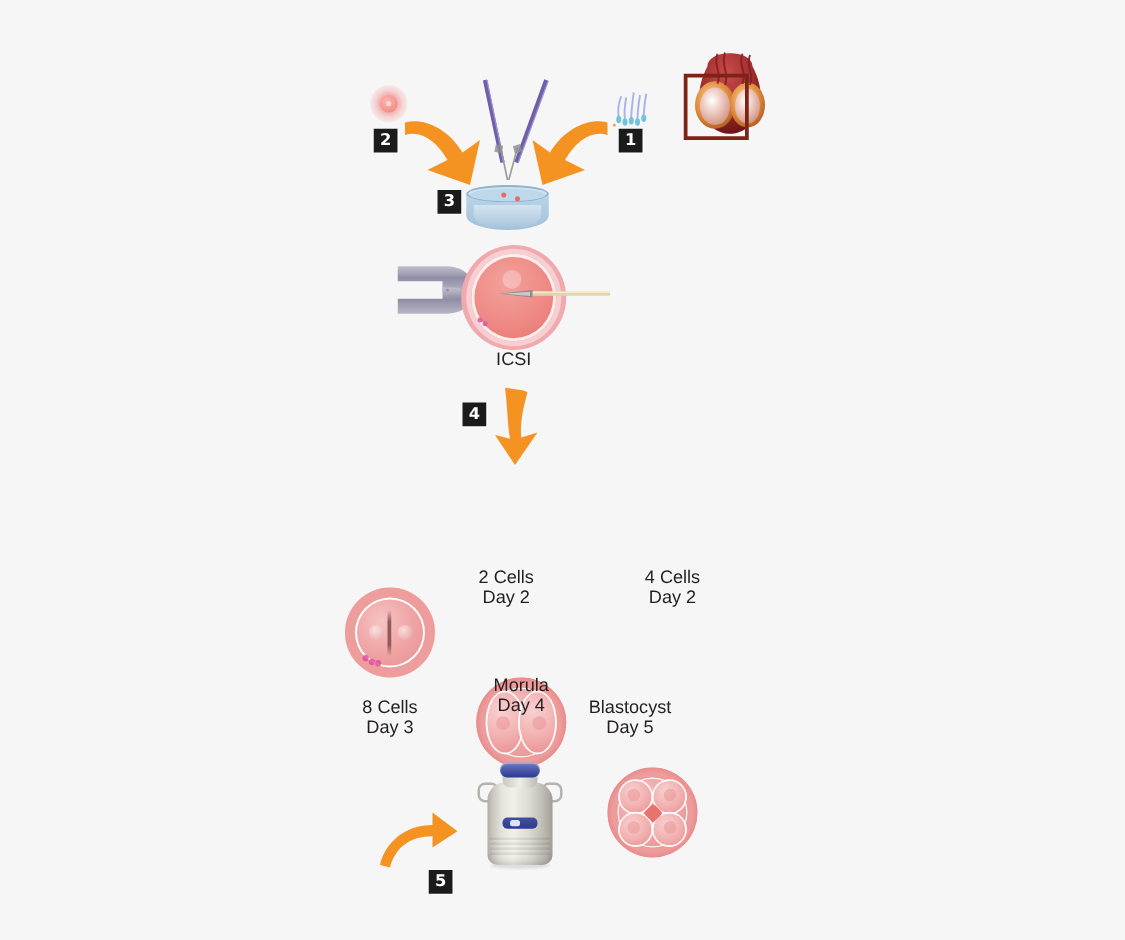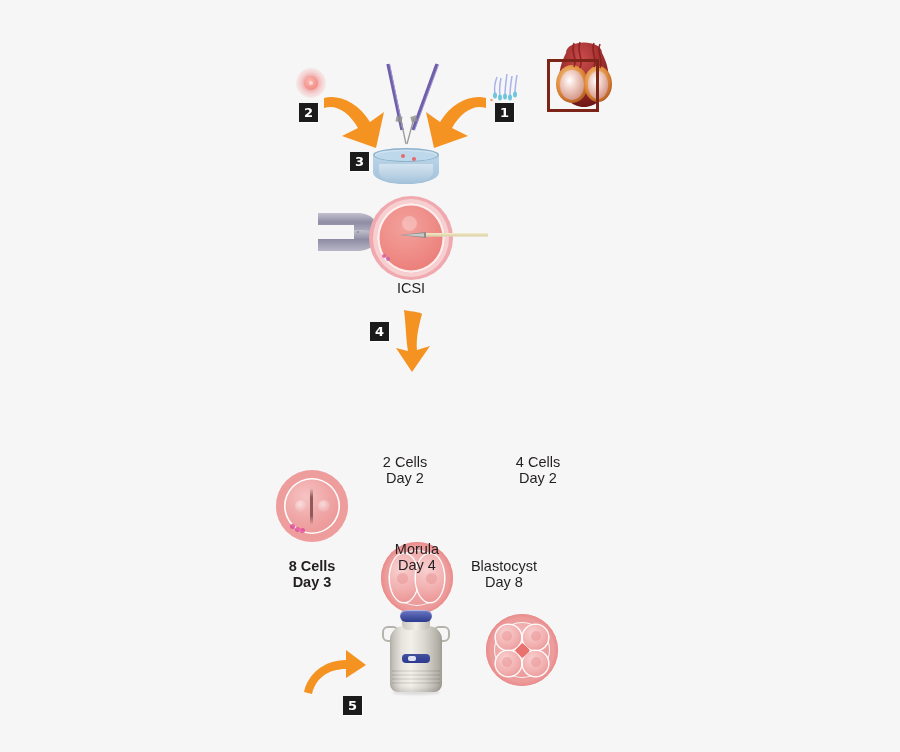--- a/index.html
+++ b/index.html
@@ -346,33 +346,33 @@
     <div class="blob-dot" style="left:45px;top:17px;width:10px;height:10px;"></div>
     <div class="blob-dot" style="left:16px;top:43px;width:10px;height:10px;"></div>
     <div class="blob-dot" style="left:45px;top:43px;width:10px;height:10px;"></div>
     <div style="position:absolute;left:31px;top:31px;width:11px;height:11px;background:#e8726d;transform:rotate(45deg);border-radius:2px;"></div>
   </div>
   <div class="abs lbl" style="left:482px;top:455px;width:112px;">
     <span>4 Cells</span>
     <span class="l2">Day 2</span>
   </div>
 
-  <div class="abs lbl" style="left:256px;top:559px;width:112px;font-weight:bold;">
+  <div class="abs lbl" style="left:256px;top:559px;width:112px;">
     <span>8 Cells</span>
     <span class="l2">Day 3</span>
   </div>
 
   <div class="abs lbl" style="left:361px;top:542px;width:112px;">
     <span>Morula</span>
     <span class="l2">Day 4</span>
   </div>
 
   <div class="abs lbl" style="left:448px;top:559px;width:112px;">
     <span>Blastocyst</span>
-    <span class="l2">Day 8</span>
+    <span class="l2">Day 5</span>
   </div>
 
   <div class="abs" style="left:304px;top:648px;width:64px;height:50px;">
     <svg width="64" height="50" viewBox="0 0 64 50">
       <path d="M0,44 C4,26 20,12 42,12 L42,2 L62,17 L42,30 L42,21 C24,21 12,30 8,46 Z" fill="#f59322"></path>
     </svg>
   </div>
   <div class="abs badge" style="left:343px;top:696px;">5</div>
 
   <div class="abs" style="left:382px;top:608px;width:68px;height:92px;">

